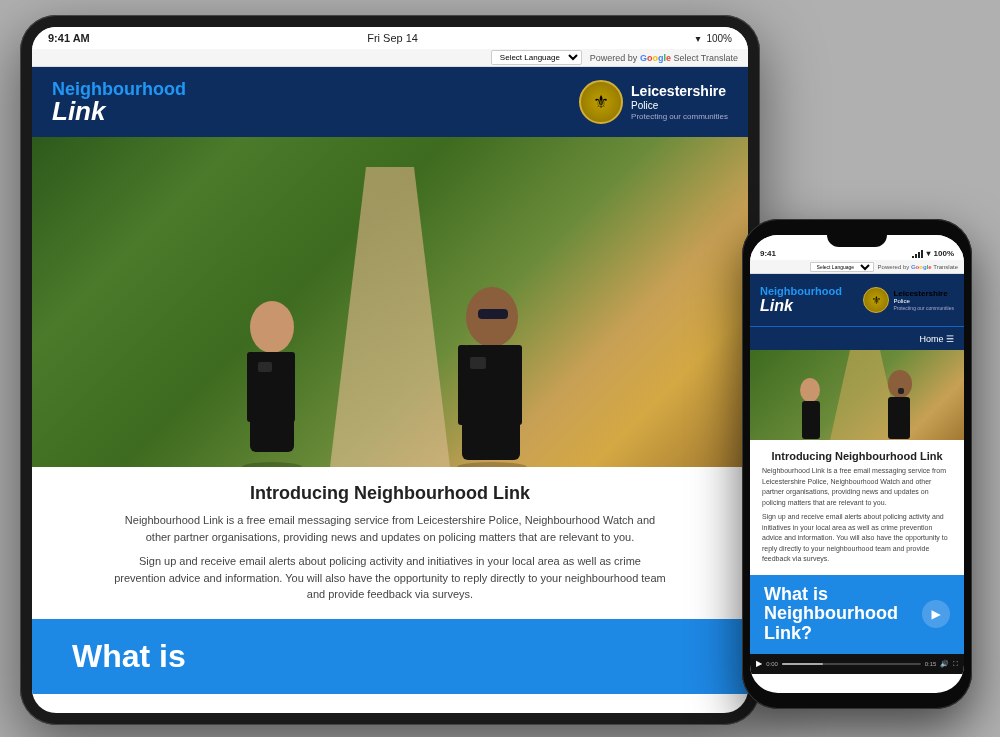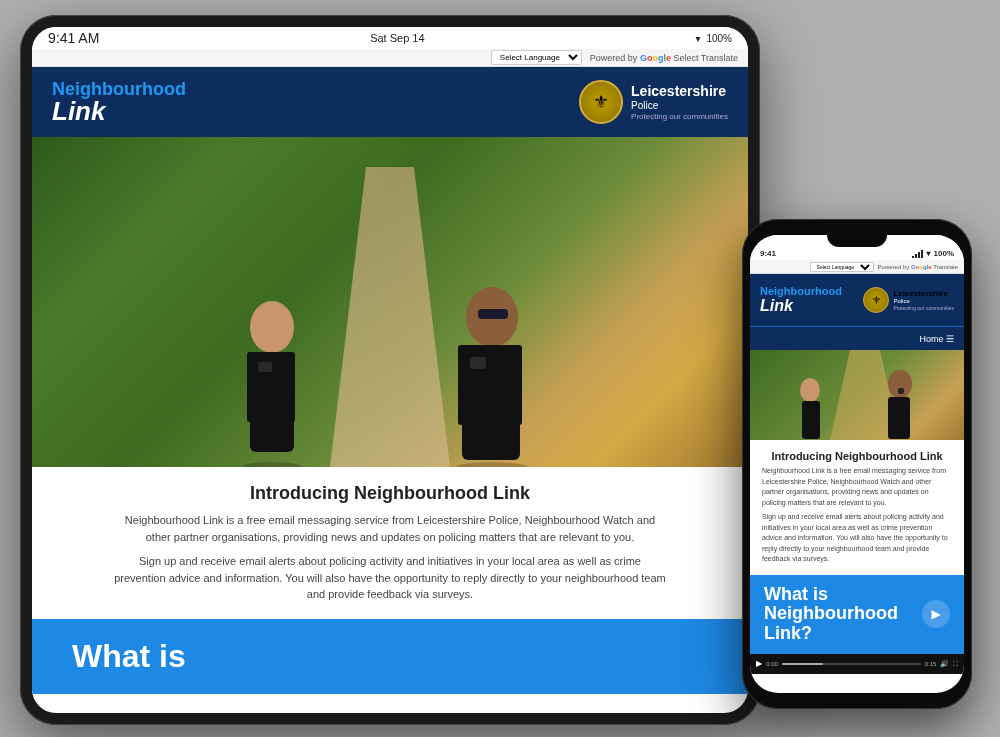--- a/index.html
+++ b/index.html
@@ -51,21 +51,21 @@
     .tablet-status {
       background: #fff;
       display: flex;
       align-items: center;
       justify-content: space-between;
       padding: 4px 16px;
       font-size: 11px;
       color: #222;
       height: 22px;
     }
-    .tablet-status-left { font-weight: 400; font-size: 14px; }
+    .tablet-status-left { font-weight: 700; font-size: 11px; }
     .tablet-status-right { display: flex; gap: 6px; align-items: center; font-size: 10px; }
 
     
     .translate-bar {
       background: #f5f5f5;
       border-bottom: 1px solid #ddd;
       display: flex;
       justify-content: flex-end;
       align-items: center;
       padding: 2px 10px;
@@ -375,21 +375,21 @@
 </head>
 <body>
 
 <div class="scene">
 
   <div class="tablet">
     <div class="tablet-screen">
 
       <div class="tablet-status">
         <span class="tablet-status-left">9:41 AM</span>
-        <span>Sat Sep 14</span>
+        <span>Fri Sep 14</span>
         <div class="tablet-status-right">
           <span>▾</span>
           <span>100%</span>
         </div>
       </div>
 
       <div class="translate-bar">
         <select class="translate-select">
           <option>Select Language</option>
         </select>

